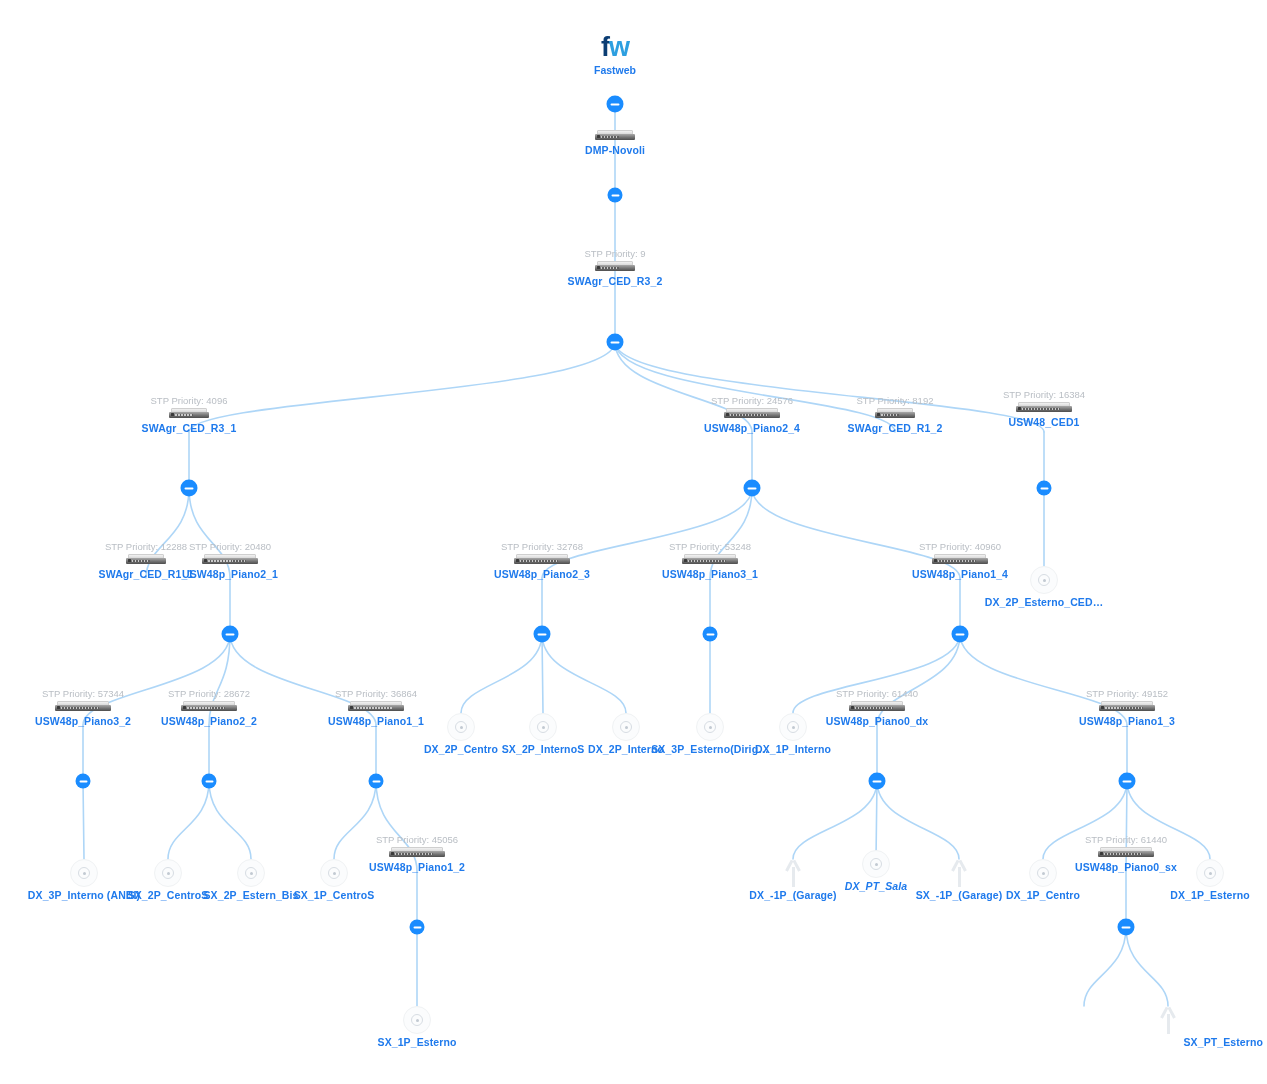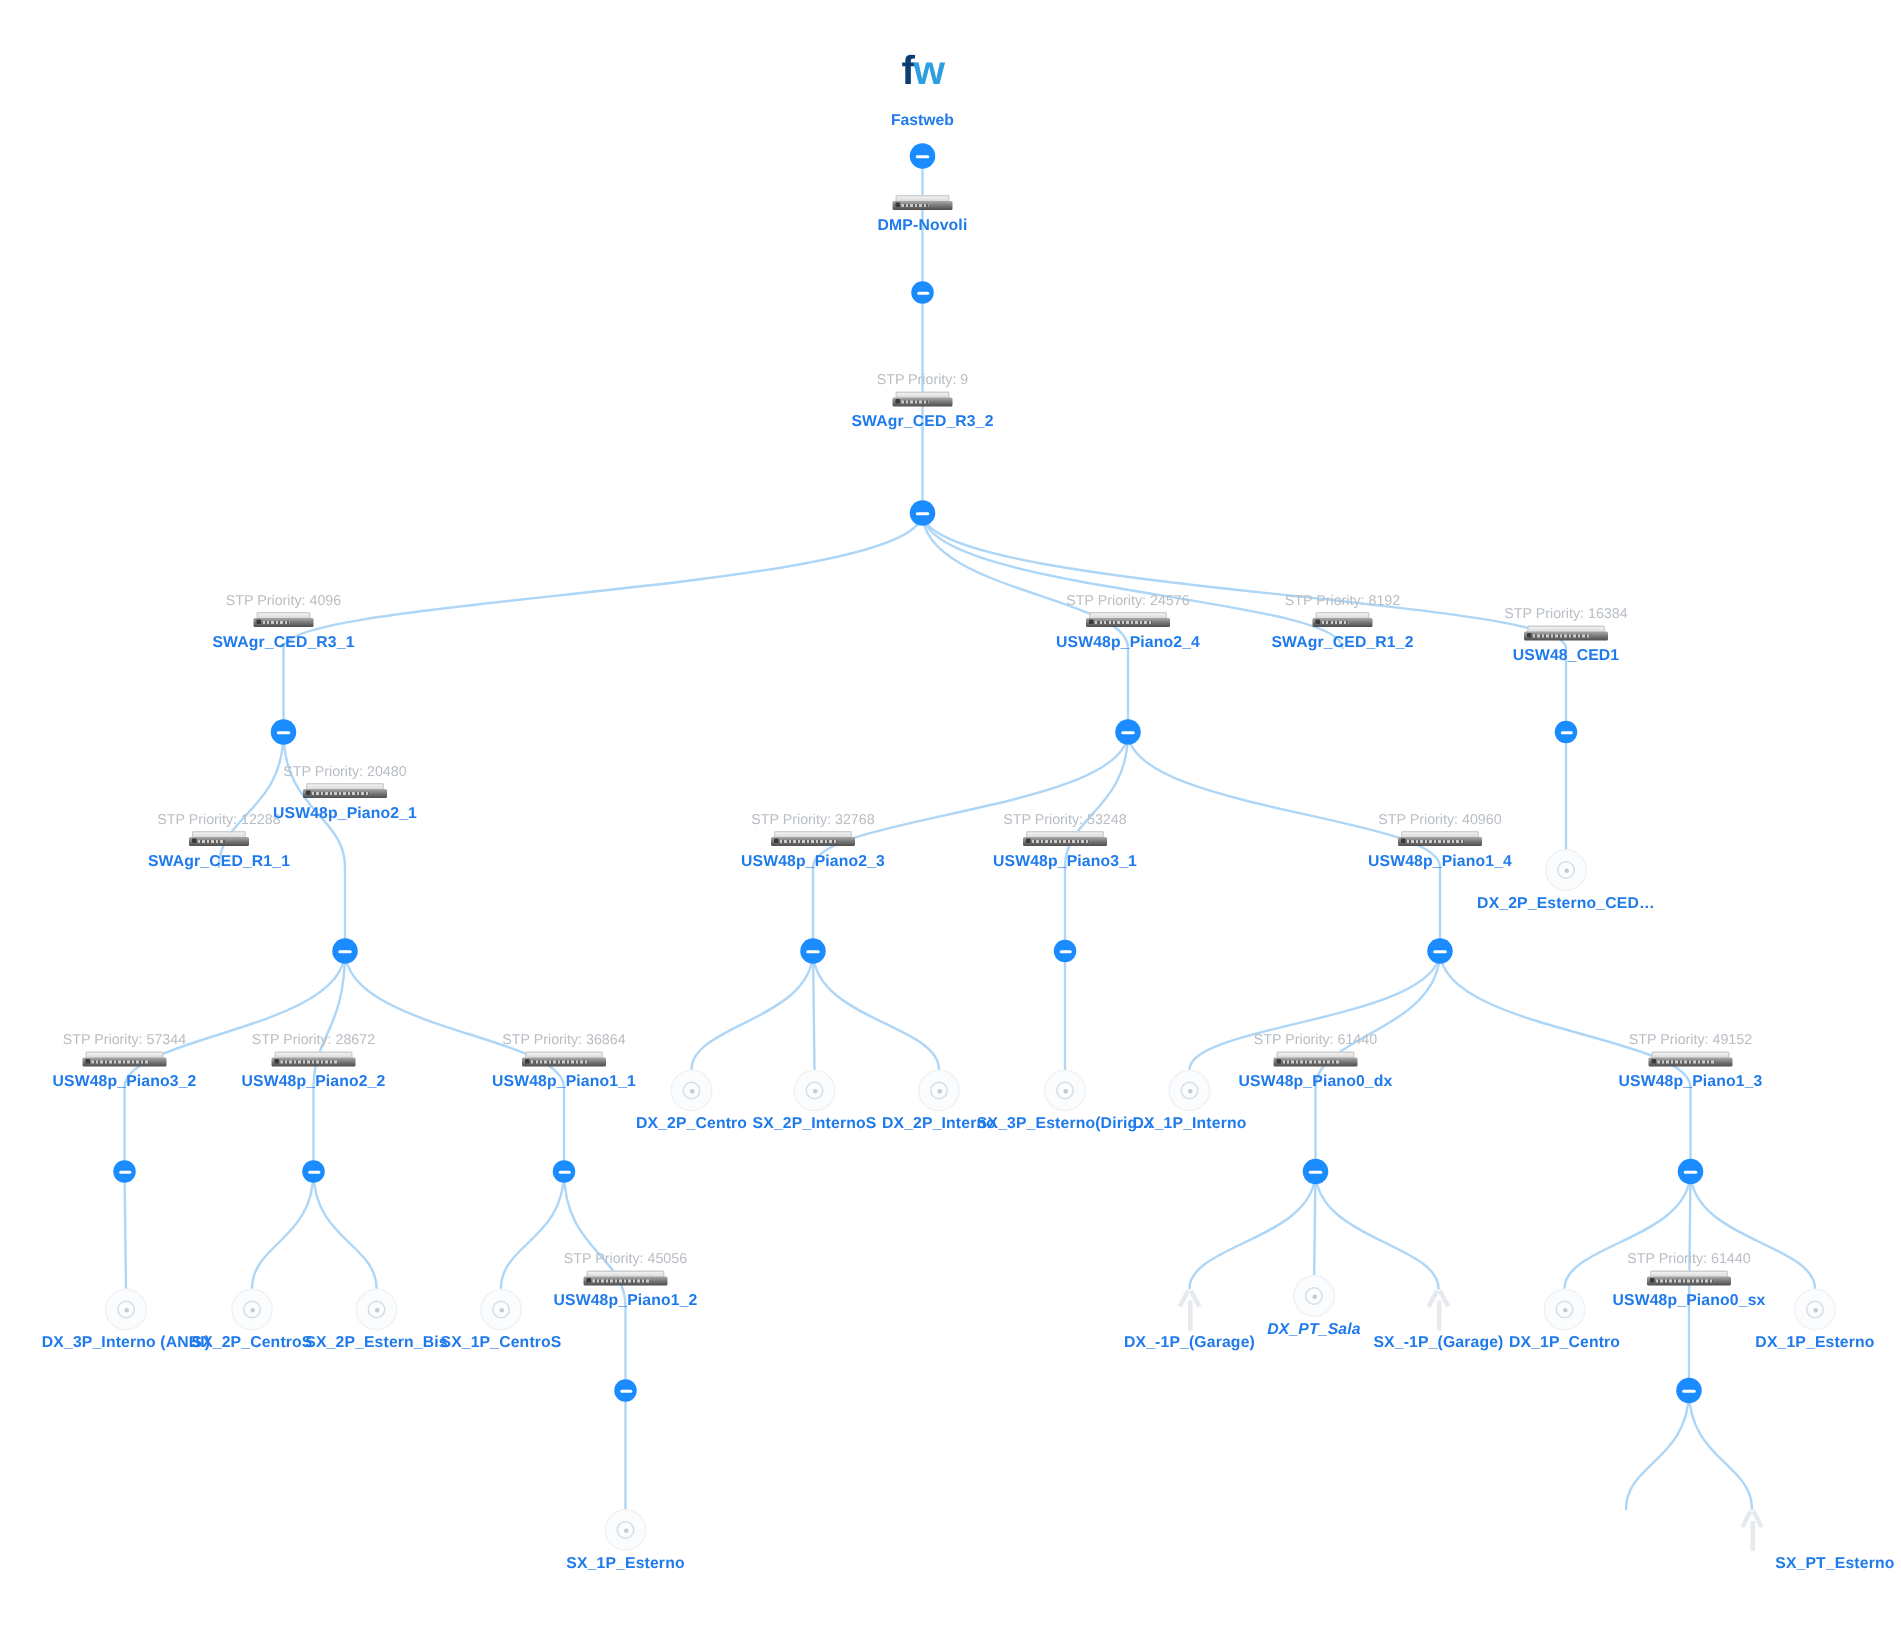--- a/index.html
+++ b/index.html
@@ -59,21 +59,21 @@
     font-weight:bold;
     letter-spacing:-1px;
     line-height:30px;
     color:#0b3d73;
   }
   .brand .fwmark .w{color:#2d9fe0;}
   .brand .label{
     color:#1f7aec;
     font-size:10.5px;
     font-weight:bold;
-    margin-top:12px;
+    margin-top:2px;
   }
   
   .sw{
     position:relative;
     width:56px;height:12px;
     margin:0 auto;
   }
   .sw .top{
     position:absolute;left:2px;top:0;right:2px;height:5px;
     background:linear-gradient(180deg,#f2f2f2 0%,#d9d9d9 100%);
@@ -257,41 +257,41 @@
     <div class="node" style="left: 895px; top: 395px;">
       <div class="prio">STP Priority: 8192</div>
       <div class="sw small">
         <span class="top"></span>
         <span class="front"></span>
         <span class="ports"></span>
         <span class="led"></span>
       </div>
       <div class="label">SWAgr_CED_R1_2</div>
     </div>
-    <div class="node" style="left: 1044px; top: 404px;">
+    <div class="node" style="left: 1044px; top: 389px;">
       <div class="prio">STP Priority: 16384</div>
       <div class="sw">
         <span class="top"></span>
         <span class="front"></span>
         <span class="ports"></span>
         <span class="led"></span>
       </div>
       <div class="label">USW48_CED1</div>
     </div>
     <div class="node" style="left: 146px; top: 541px;">
       <div class="prio">STP Priority: 12288</div>
       <div class="sw small">
         <span class="top"></span>
         <span class="front"></span>
         <span class="ports"></span>
         <span class="led"></span>
       </div>
       <div class="label">SWAgr_CED_R1_1</div>
     </div>
-    <div class="node" style="left: 230px; top: 509px;">
+    <div class="node" style="left: 230px; top: 541px;">
       <div class="prio">STP Priority: 20480</div>
       <div class="sw">
         <span class="top"></span>
         <span class="front"></span>
         <span class="ports"></span>
         <span class="led"></span>
       </div>
       <div class="label">USW48p_Piano2_1</div>
     </div>
     <div class="node" style="left: 542px; top: 541px;">

